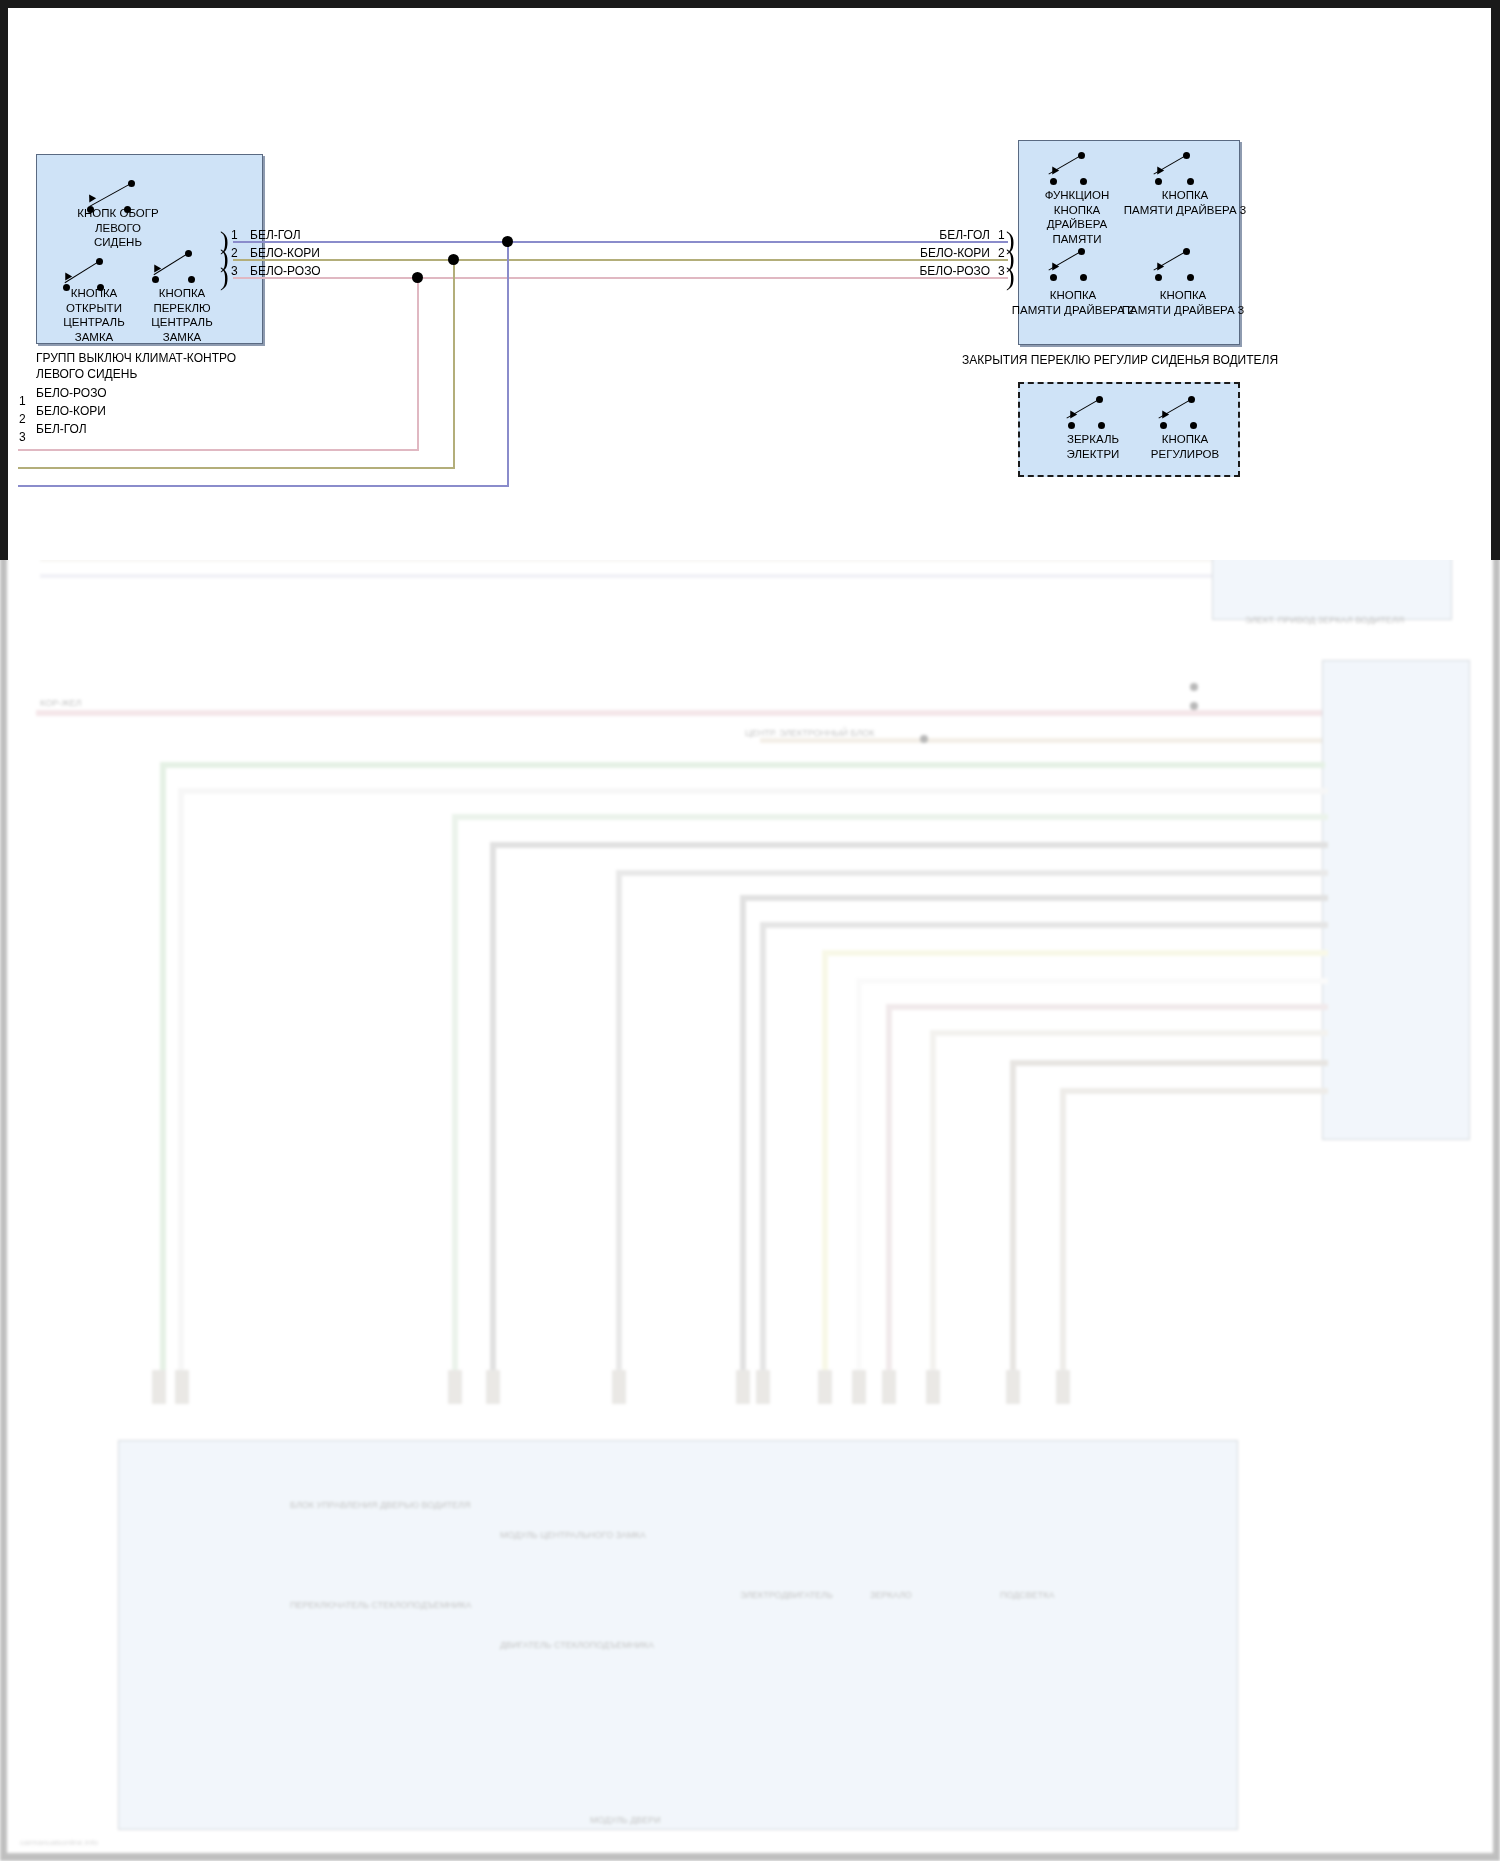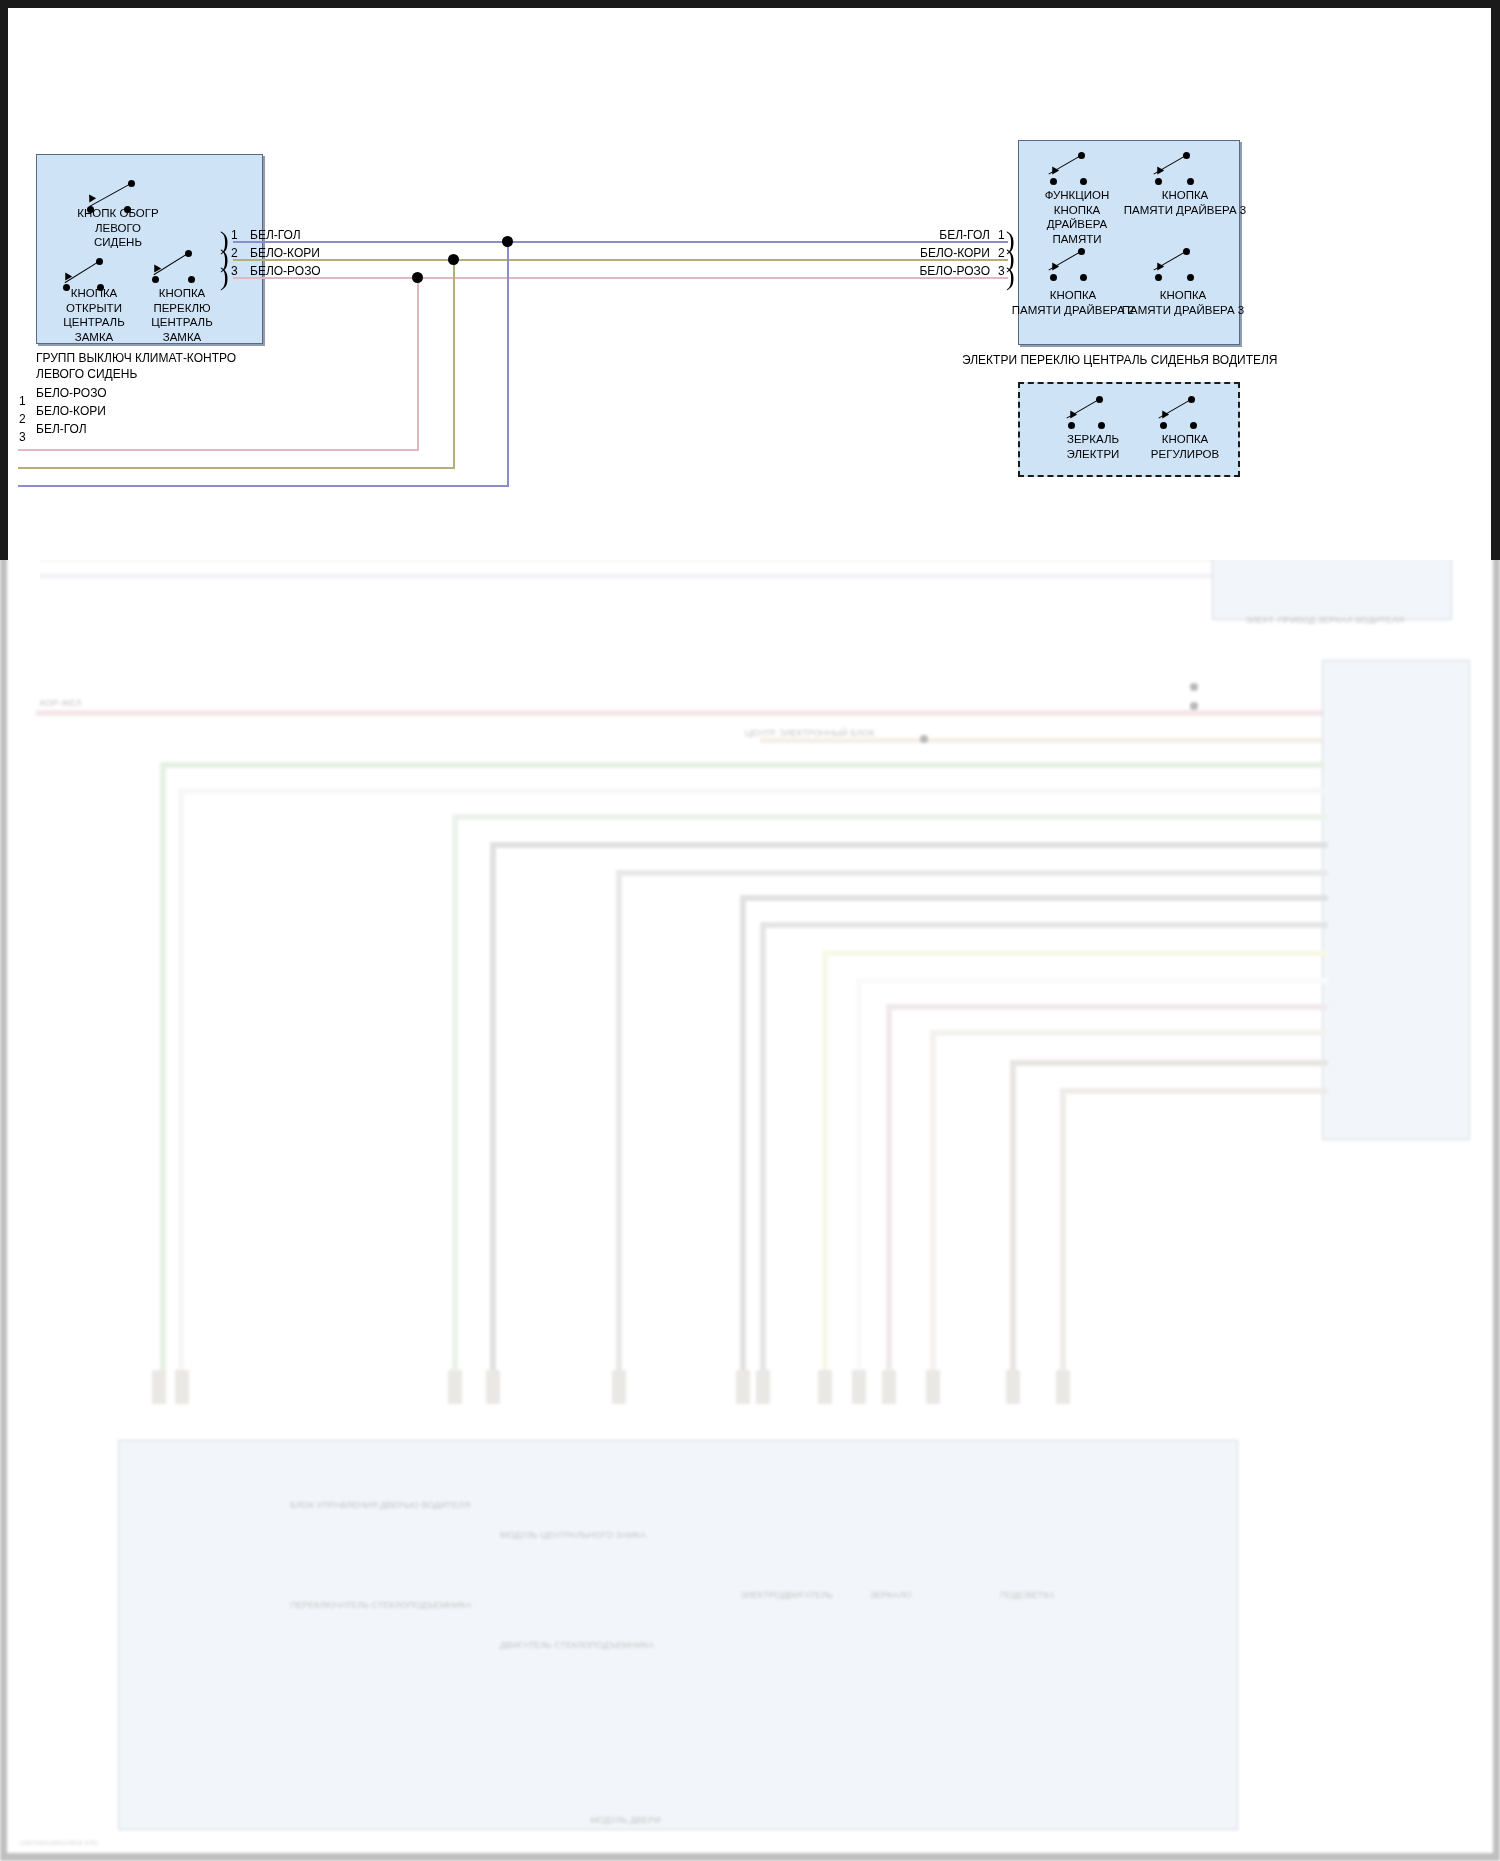--- a/index.html
+++ b/index.html
@@ -279,21 +279,21 @@
       <div class="dot" style="left:0px;top:26px;"></div>
       <div class="dot" style="left:32px;top:26px;"></div>
       <div class="arm" style="left:31px;top:4px;width:37px;transform:rotate(150deg);"></div>
       <div class="head" style="left:0px;top:16px;transform:rotate(30deg);"></div>
     </div>
     <div class="sw-label" style="left:1118px;top:288px;width:130px;">
       <div>КНОПКА</div>
       <div>ПАМЯТИ ДРАЙВЕРА 3</div>
     </div>
 
-    <div class="box-caption" style="left:962px;top:352px;">ЭЛЕКТРИ ПЕРЕКЛЮ ЦЕНТРАЛЬ СИДЕНЬЯ ВОДИТЕЛЯ</div>
+    <div class="box-caption" style="left:962px;top:352px;">ЗАКРЫТИЯ ПЕРЕКЛЮ РЕГУЛИР СИДЕНЬЯ ВОДИТЕЛЯ</div>
 
     <div class="comp-box dashed" style="left:1018px;top:382px;width:222px;height:95px;"></div>
 
     <div class="sw" style="left:1068px;top:396px;width:50px;height:32px;">
       <div class="dot" style="left:28px;top:0px;"></div>
       <div class="dot" style="left:0px;top:26px;"></div>
       <div class="dot" style="left:30px;top:26px;"></div>
       <div class="arm" style="left:31px;top:4px;width:37px;transform:rotate(150deg);"></div>
       <div class="head" style="left:0px;top:16px;transform:rotate(30deg);"></div>
     </div>

